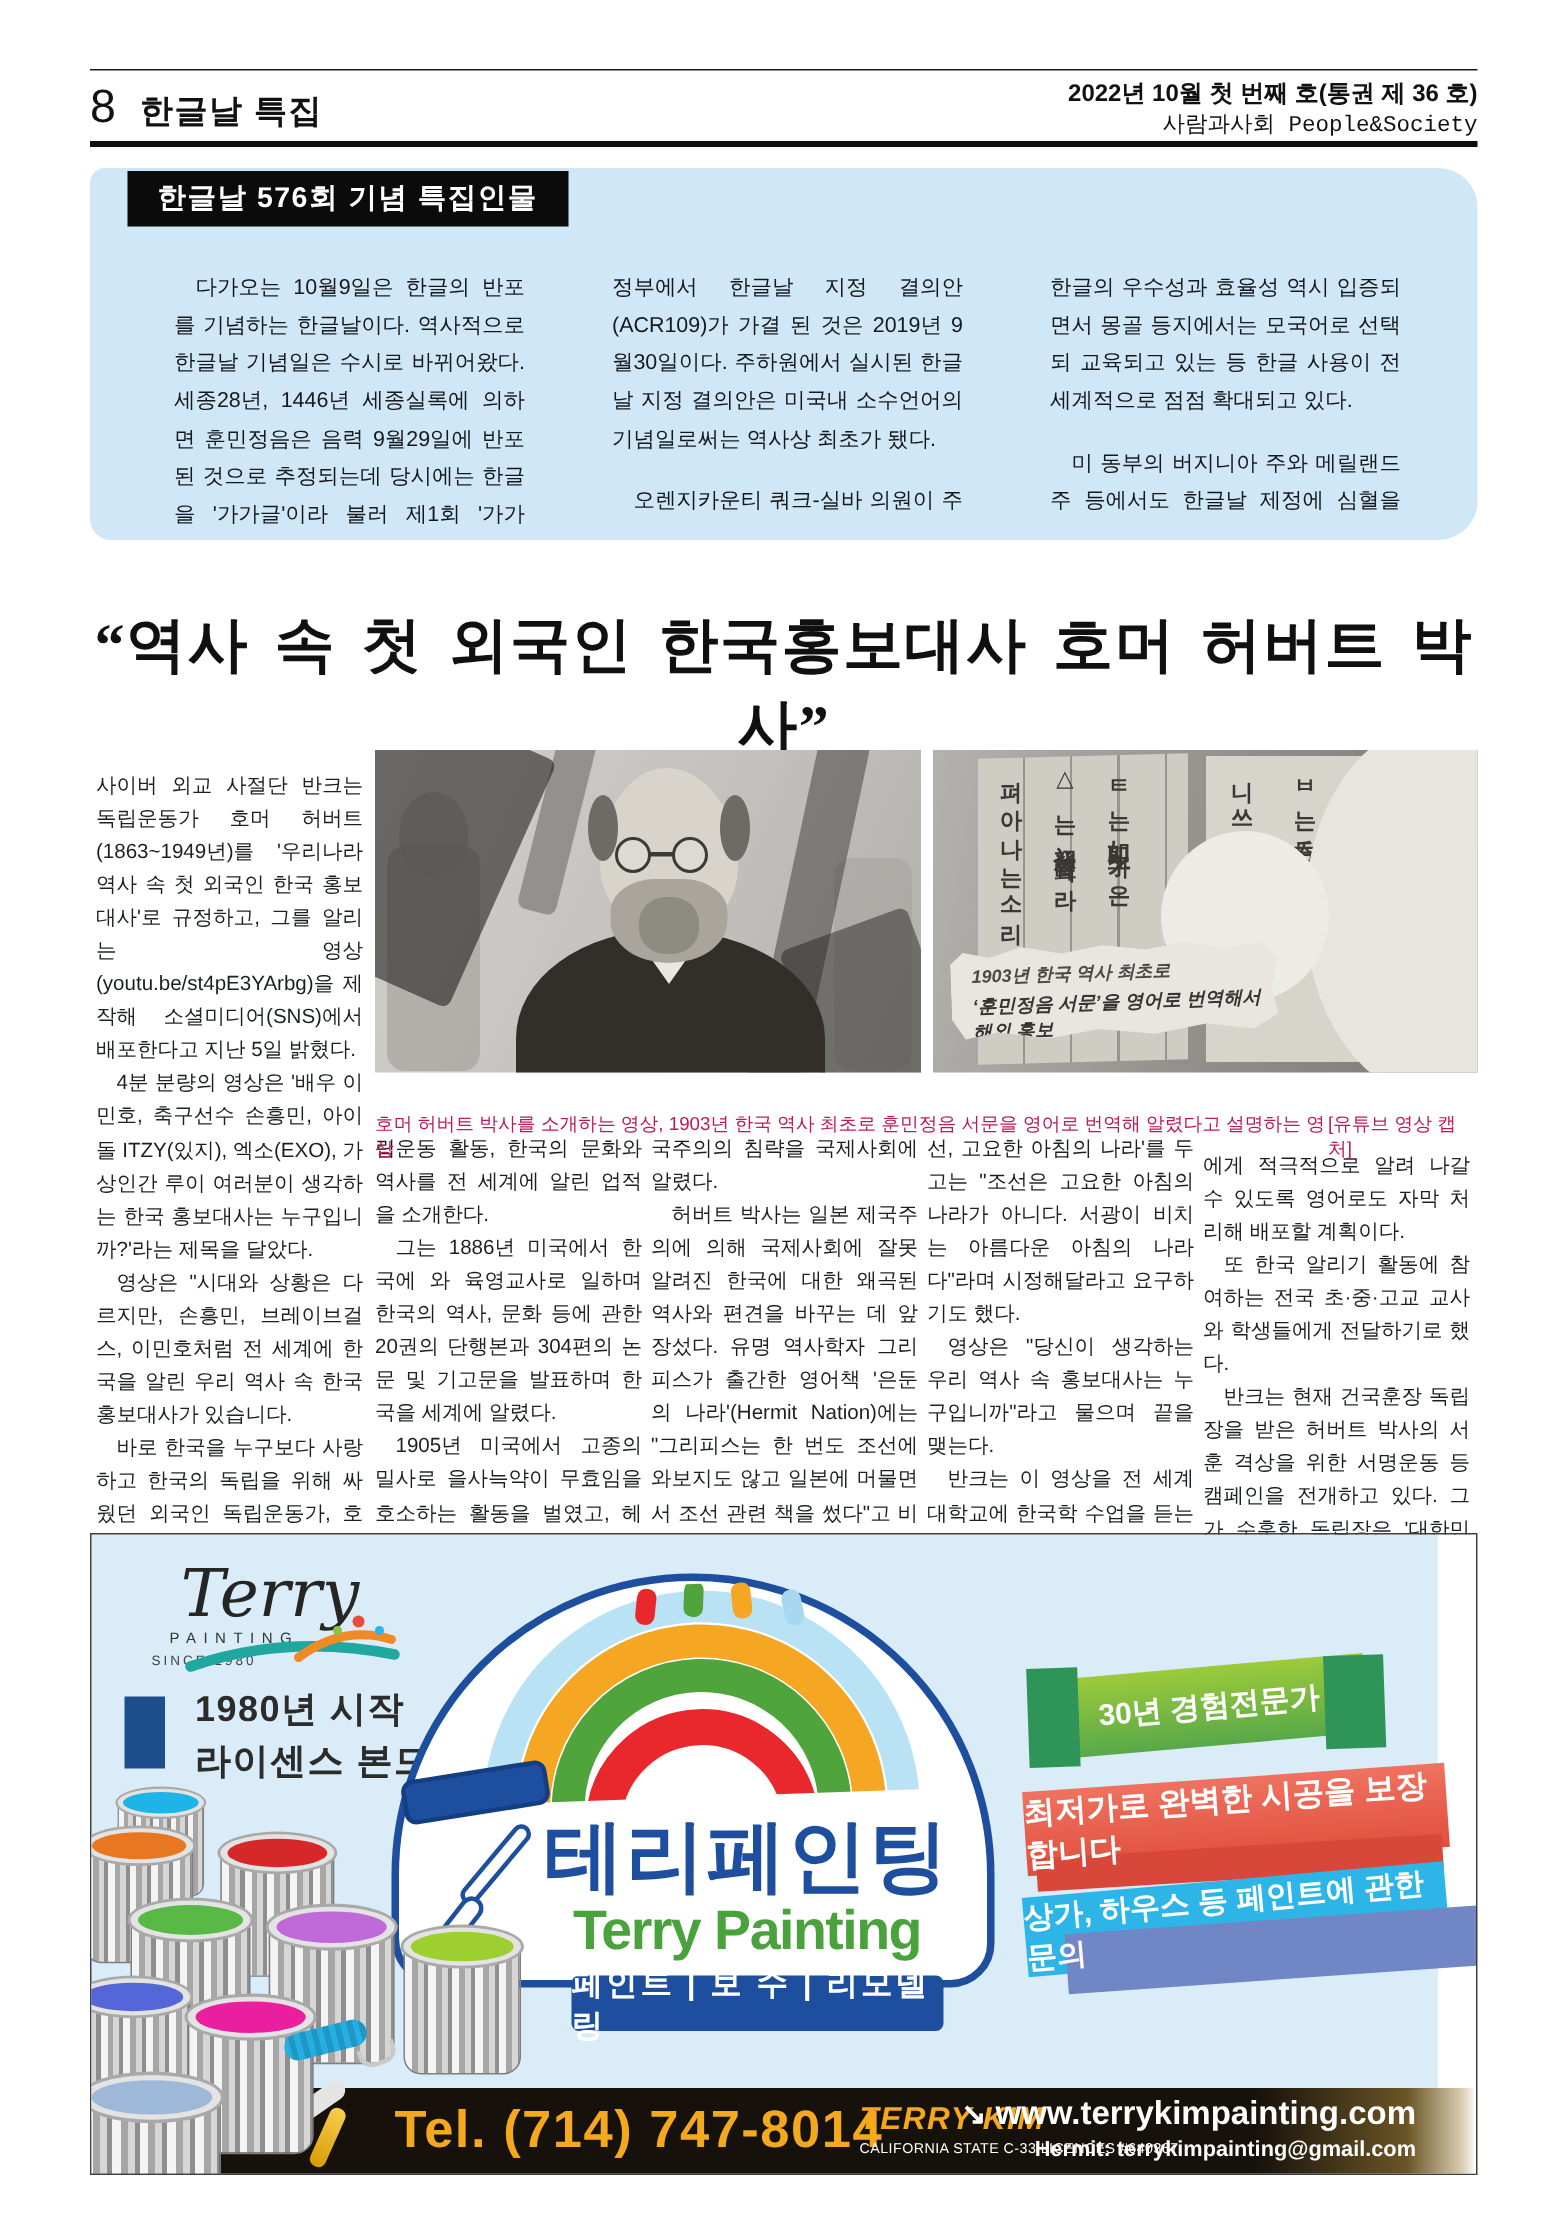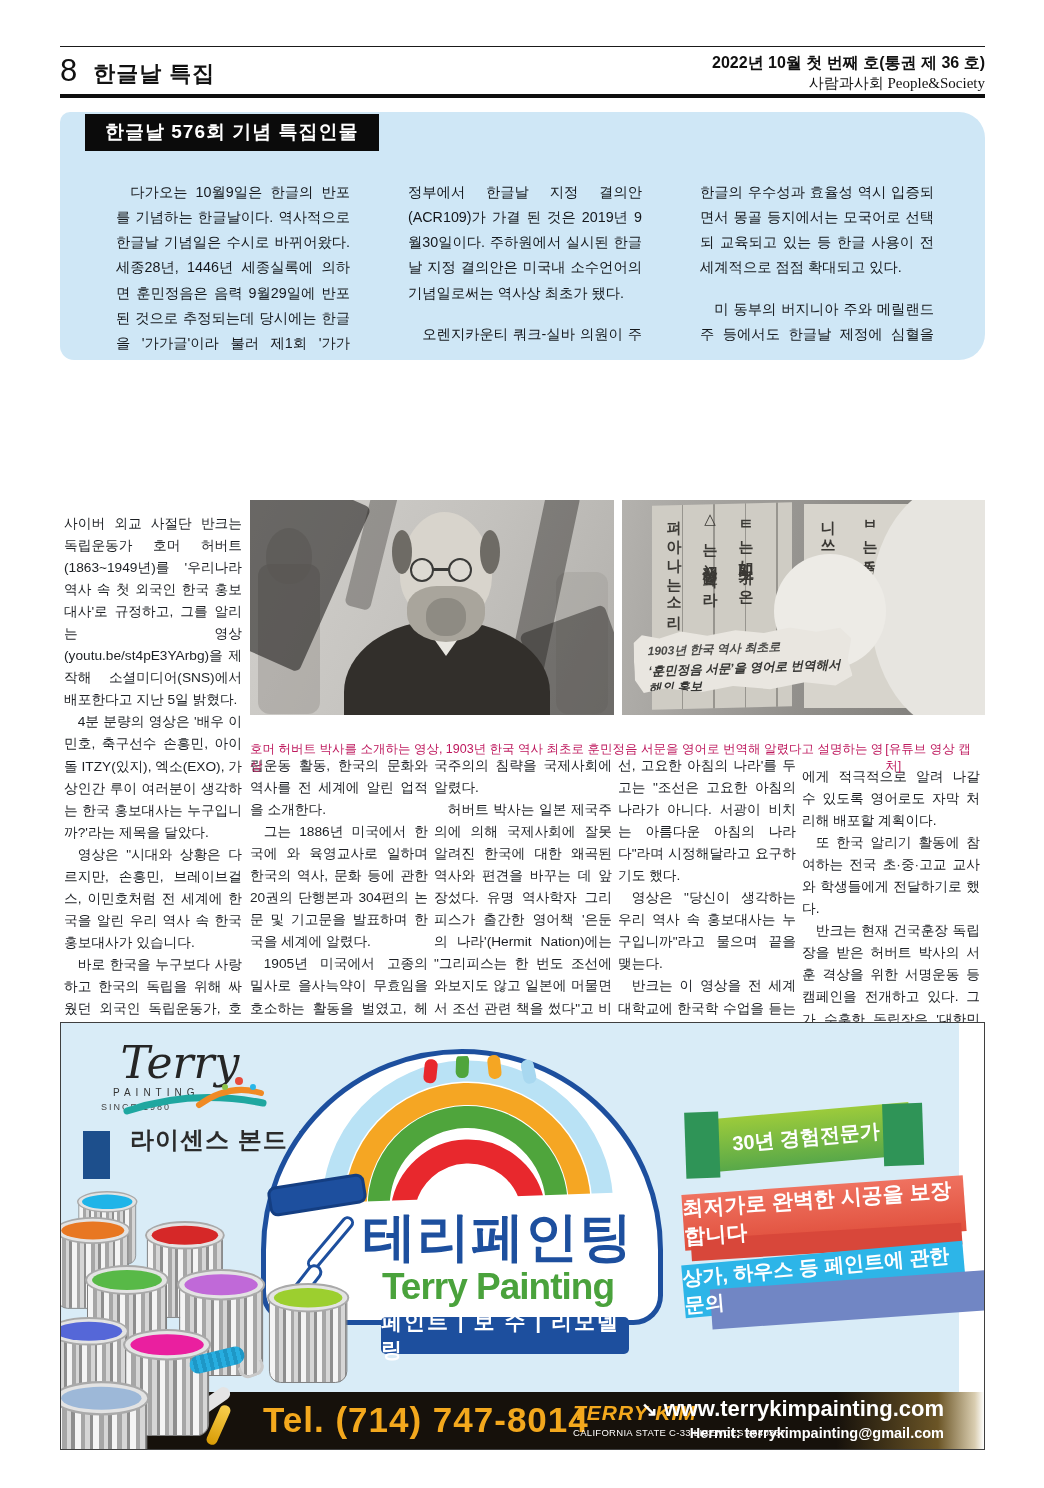--- a/index.html
+++ b/index.html
@@ -7,21 +7,21 @@
   .page { position:relative; width:1044px; height:1488px; background:#fff; margin:0 auto; overflow:hidden; }
 
   
   .rule-top { position:absolute; left:60px; top:46px; width:925px; height:1px; background:#1a1a1a; }
   .masthead { position:absolute; left:60px; top:53px; width:925px; display:flex; justify-content:space-between; align-items:flex-start; }
   .mh-left { display:flex; align-items:baseline; gap:16px; }
   .page-num { font-size:31px; font-weight:400; color:#111; }
   .section-title { font-size:22px; font-weight:bold; color:#111; letter-spacing:1px; }
   .mh-right { text-align:right; line-height:1.3; }
   .issue-line { font-size:16px; font-weight:bold; color:#111; }
-  .pub-line { font-size:15px; color:#111; font-family:Liberation Serif, serif; }
+  .pub-line { font-size:15px; color:#111; font-family:Liberation Mono, monospace; }
   .rule-thick { position:absolute; left:60px; top:94px; width:925px; height:4px; background:#0e0e0e; }
 
   
   .feature-box { position:absolute; left:60px; top:112px; width:925px; height:248px; background:#cfe7f6; border-radius:10px 26px 26px 14px; }
   .feature-tag { position:absolute; left:25px; top:2px; background:#0b0b0b; color:#fff; font-size:19px; font-weight:bold; padding:5px 20px 6px; letter-spacing:1px; }
   .feature-cols { position:absolute; left:40px; top:52px; width:850px; height:186px; display:flex; gap:26px; overflow:hidden; }
   .fcol { flex:1; font-size:14.3px; line-height:1.76; color:#15181c; text-align:justify; }
   .fcol p { margin:16px; }
   .indent { text-indent:1em; }
 
@@ -174,20 +174,21 @@
 
       </div>
       <div class="fcol">
         <p>한글의 우수성과 효율성 역시 입증되면서 몽골 등지에서는 모국어로 선택되 교육되고 있는 등 한글 사용이 전세계적으로 점점 확대되고 있다.</p>
         <p class="indent">미 동부의 버지니아 주와 메릴랜드 주 등에서도 한글날 제정에 심혈을 기울이고 있는 중에 2022년 한글날을 맞아 한국의 문화를 최초로 전세계에 알리기 시작한 인물인 호모 허버트 박사에 대해 보도한 연합뉴스를 발췌, 보도 한다.</p>
 
       </div>
     </div>
   </div>
 
+  <div class="headline">“역사 속 첫 외국인 한국홍보대사 호머 허버트 박사”</div>
 
   <div class="acol" id="acol1">
     <p>사이버 외교 사절단 반크는 독립운동가 호머 허버트(1863~1949년)를 '우리나라 역사 속 첫 외국인 한국 홍보대사'로 규정하고, 그를 알리는 영상(youtu.be/st4pE3YArbg)을 제작해 소셜미디어(SNS)에서 배포한다고 지난 5일 밝혔다.</p>
     <p class="indent">4분 분량의 영상은 '배우 이민호, 축구선수 손흥민, 아이돌 ITZY(있지), 엑소(EXO), 가상인간 루이 여러분이 생각하는 한국 홍보대사는 누구입니까?'라는 제목을 달았다.</p>
     <p class="indent">영상은 "시대와 상황은 다르지만, 손흥민, 브레이브걸스, 이민호처럼 전 세계에 한국을 알린 우리 역사 속 한국 홍보대사가 있습니다.</p>
     <p class="indent">바로 한국을 누구보다 사랑하고 한국의 독립을 위해 싸웠던 외국인 독립운동가, 호머 허버트입니다"라는 멘트로 시작한다.</p>
 
   </div>
   <div class="acol" id="acol2">
     <p>립운동 활동, 한국의 문화와 역사를 전 세계에 알린 업적을 소개한다.</p>
@@ -263,20 +264,21 @@
         <circle cx="118" cy="6" r="4" fill="#e84c3d"></circle>
         <circle cx="104" cy="12" r="3" fill="#8bc34a"></circle>
         <circle cx="132" cy="12" r="3" fill="#29b6e8"></circle>
       </svg>
       <div class="logo-since">SINCE 1980</div>
     </div>
 
     <div class="ad-tagline">
       <div class="tag-square"></div>
       <div class="tag-text">
+        <div>1980년 시작</div>
         <div>라이센스 본드 보험</div>
       </div>
     </div>
 
     <div class="cloud">
       <svg class="rainbow" width="378" height="142" viewBox="0 0 378 142">
         <path d="M 54 150 A 135 135 0 0 1 324 150" stroke="#b9e2f5" stroke-width="21" fill="none" stroke-linecap="round"></path>
         <path d="M 77 150 A 112 112 0 0 1 301 150" stroke="#f5a623" stroke-width="22" fill="none" stroke-linecap="round"></path>
         <path d="M 100 150 A 89 89 0 0 1 278 150" stroke="#4fa53c" stroke-width="22" fill="none" stroke-linecap="round"></path>
         <path d="M 124 150 A 66 66 0 0 1 254 150" stroke="#e8282d" stroke-width="24" fill="none" stroke-linecap="round"></path>

